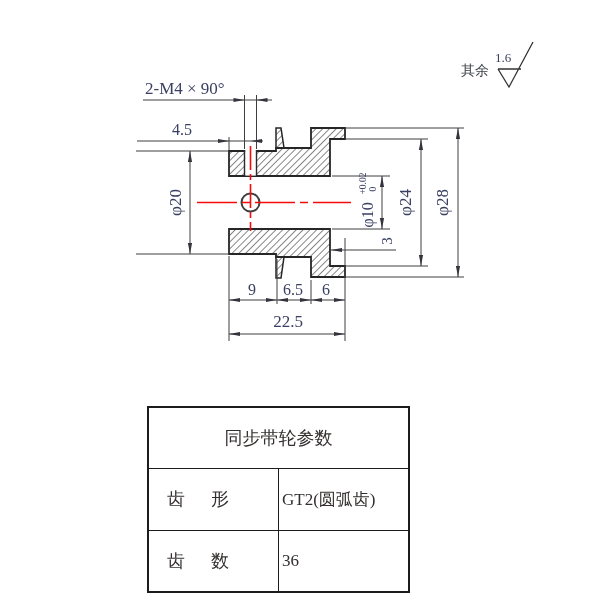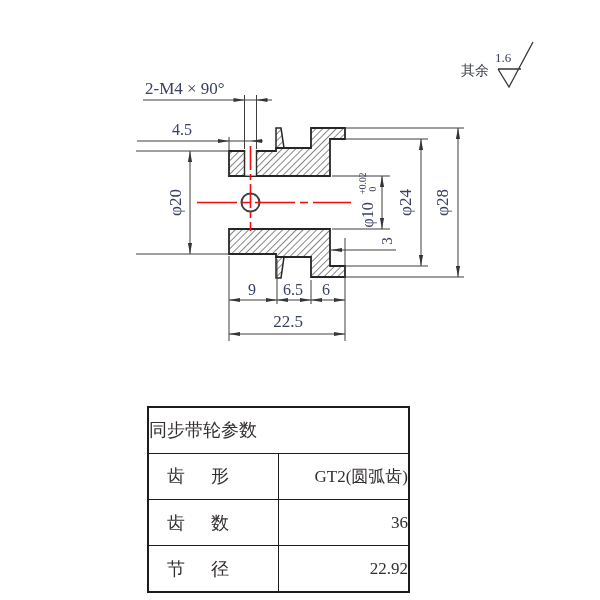--- a/index.html
+++ b/index.html
@@ -9,25 +9,25 @@
   svg text{fill:#3a4062;}
   .cjk{font-family:"DejaVu Sans","Liberation Sans",sans-serif;fill:#3a3f45;}
   
   .param-table{position:absolute;left:147px;top:406px;width:263px;height:187px;}
   .param-table table{border-collapse:collapse;width:100%;height:100%;table-layout:fixed;
     font-family:"Liberation Serif","DejaVu Sans",serif;color:#332f2e;}
   .param-table table, .param-table td{border:1.4px solid #1c1c1c;}
   .param-table table{border-width:2px;}
   .param-table td{padding:0;vertical-align:middle;font-size:17px;overflow:hidden;white-space:nowrap;}
   .param-table tr{height:31px;}
-  td.hdr{font-size:18px;
+  td.hdr{text-align:center;font-size:18px;
     font-family:Liberation Serif, serif;}
   td.lbl{padding-left:18px;font-size:18px;letter-spacing:4px;
     font-family:"DejaVu Sans","Liberation Sans",sans-serif;}
-  td.val{padding-left:28px;font-size:17px;text-align:right;}
+  td.val{padding-left:3px;font-size:17px;}
 </style>
 </head>
 <body>
 
 <div id="canvas">
 
 <svg width="600" height="600" viewBox="0 0 600 600">
   <defs>
     <pattern id="hatch" patternUnits="userSpaceOnUse" width="4.8" height="4.8" patternTransform="rotate(45)">
       <line x1="2.4" y1="-1" x2="2.4" y2="5.8" stroke="#6a6a6a" stroke-width="0.8"></line>
@@ -141,21 +141,17 @@
       <td class="hdr" colspan="2">同步带轮参数</td>
     </tr>
     <tr>
       <td class="lbl">齿　形</td>
       <td class="val">GT2(圆弧齿)</td>
     </tr>
     <tr>
       <td class="lbl">齿　数</td>
       <td class="val">36</td>
     </tr>
-    <tr>
-      <td class="lbl">节　径</td>
-      <td class="val">22.92</td>
-    </tr>
   </tbody>
       </table>
 </div>
 
 </div>
 
 </body></html>

